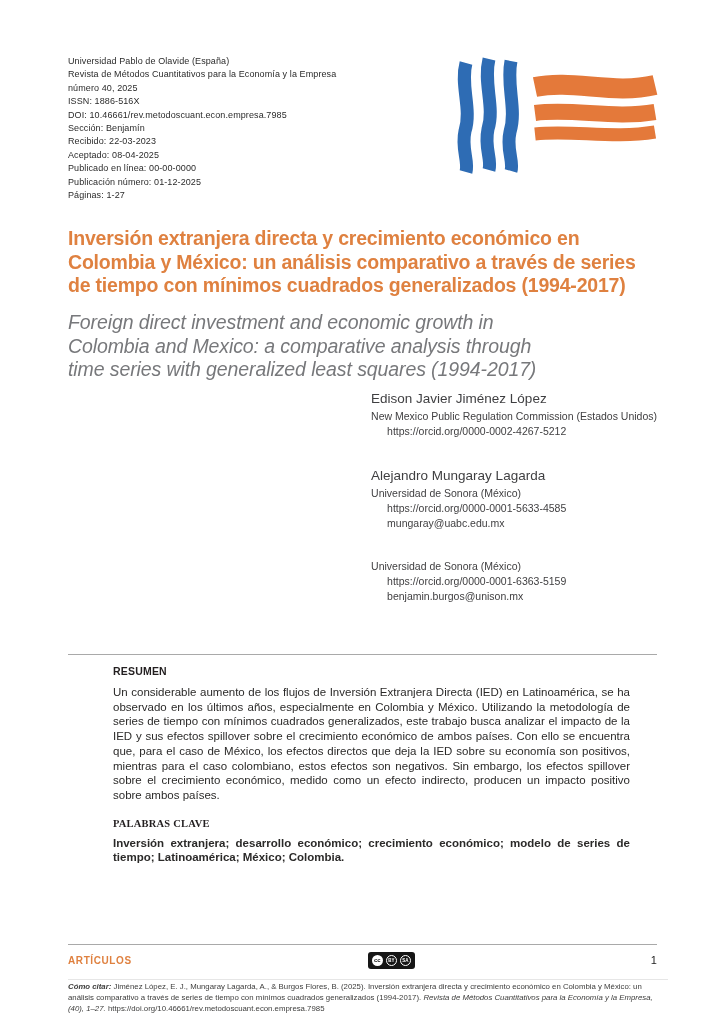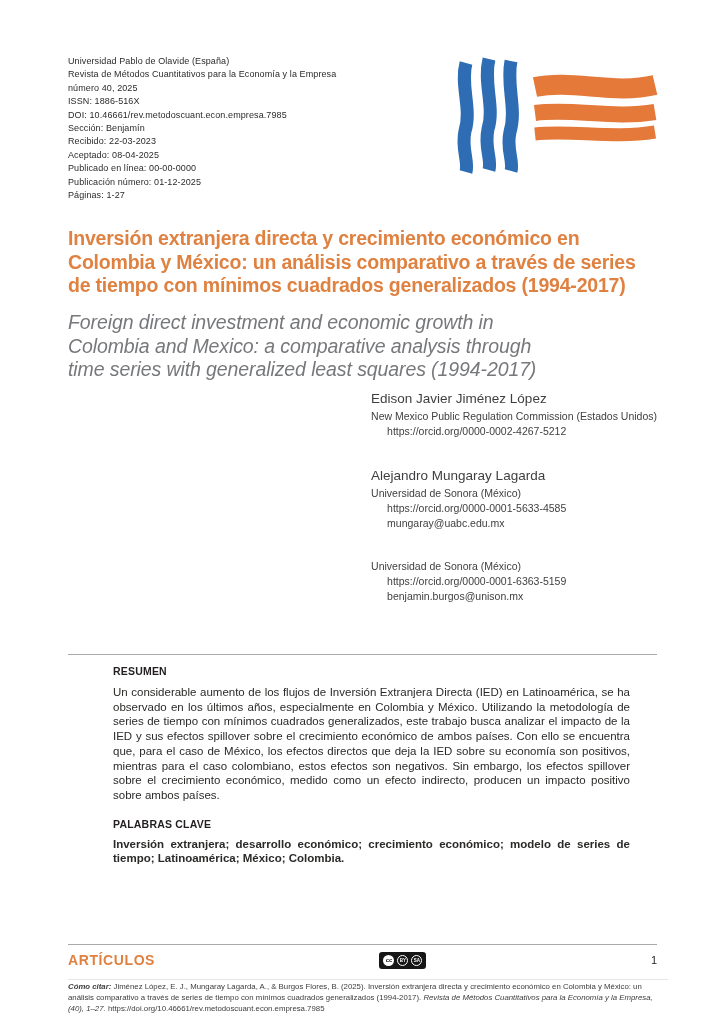--- a/index.html
+++ b/index.html
@@ -21,26 +21,26 @@
   .author{margin-bottom:28px;}
   .author-name{font-size:13.5px;line-height:17px;color:#3f3f41;margin-bottom:2px;}
   .author-line{font-size:10.5px;line-height:15px;color:#414042;}
   a.plain{color:#414042;text-decoration:none;padding-left:16px;}
   
   .divider{position:absolute;left:68px;top:654px;width:589px;border-top:1px solid #a9a9a9;}
   
   .abstract{position:absolute;left:105px;top:665px;width:517px;margin-left:8px;}
   .sec-heading{font-size:10.5px;font-weight:bold;color:#231f20;letter-spacing:.2px;}
   .abstract-text{margin-top:8px;font-size:11.5px;line-height:14.7px;color:#2b2a29;text-align:justify;}
-  .kw-heading{margin-top:15px;}
+  .kw-heading{margin-top:15px;font-family:Liberation Serif, serif;}
   .kw-text{margin-top:7px;font-size:11.5px;line-height:14.7px;color:#2b2a29;text-align:justify;font-weight:bold;}
   
   .footer{position:absolute;left:68px;top:944px;width:589px;border-top:1px solid #a9a9a9;}
   .footer-row{display:flex;align-items:center;justify-content:space-between;height:30px;}
-  .footer-section{font-size:14px;font-weight:bold;color:#df8140;letter-spacing:.6px;}
+  .footer-section{font-size:10px;font-weight:bold;color:#df8140;letter-spacing:.6px;}
   .page-number{font-size:11px;color:#232323;}
   .cc-badge{display:flex;align-items:center;justify-content:center;gap:3px;width:47px;height:17px;background:#161616;border-radius:3px;}
   .cc-circle{width:11px;height:11px;border-radius:50%;display:flex;align-items:center;justify-content:center;box-sizing:border-box;}
   .cc-main{background:#ffffff;color:#161616;font-size:6px;font-weight:bold;}
   .cc-sub{border:1px solid #ffffff;color:#ffffff;font-size:4.5px;font-weight:bold;}
   
   .citation{position:absolute;left:68px;top:979px;width:600px;border-top:1px solid #e6e6e6;padding-top:2px;
     font-size:7.8px;line-height:10.8px;color:#3c3c3b;}
   .cite-label{font-weight:bold;font-style:italic;}
   .cite-journal{font-style:italic;}

